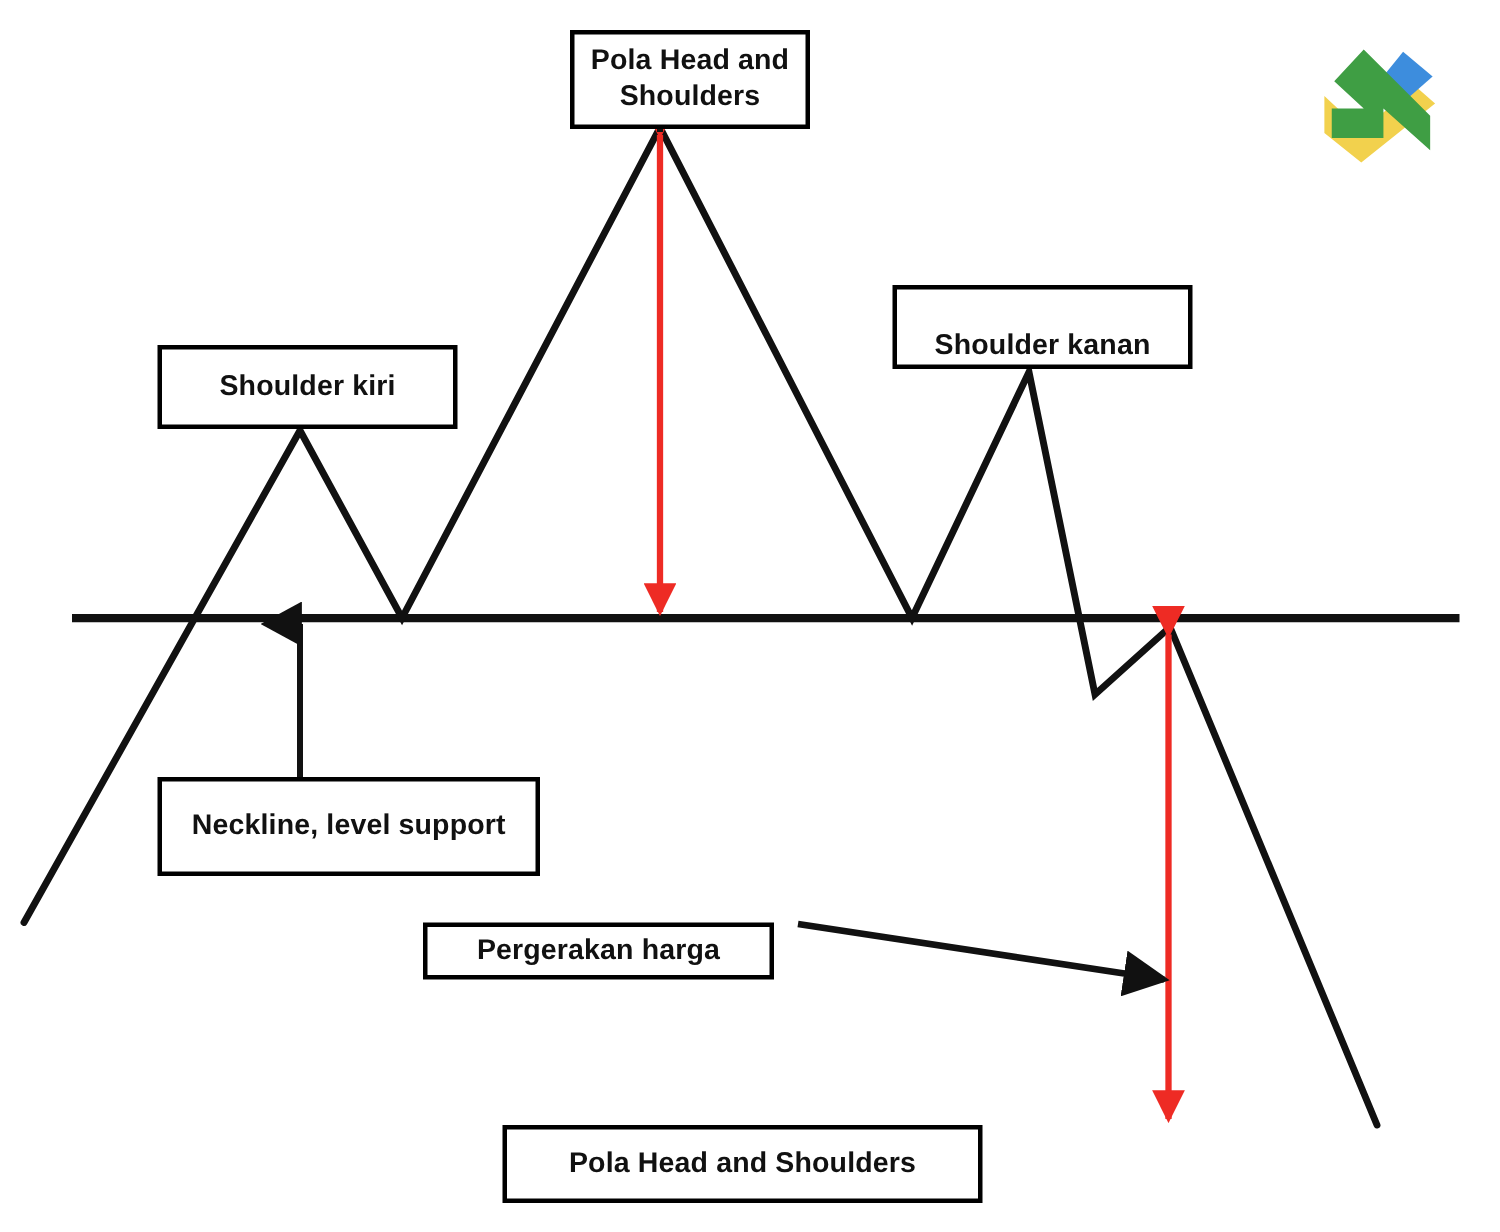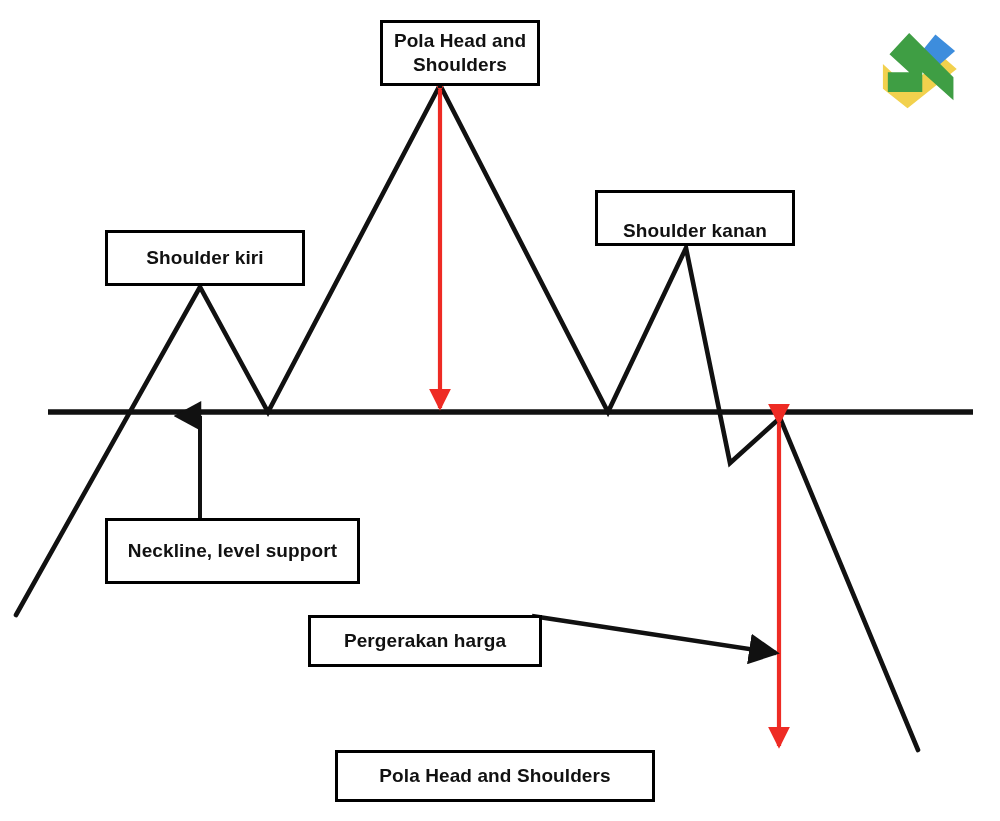--- a/index.html
+++ b/index.html
@@ -35,21 +35,21 @@
     font-size: 19px;
     font-weight: bold;
     line-height: 1.25;
     letter-spacing: 0.1px;
     z-index: 5;
   }
   #label-head-top      { left: 380px; top: 20px;  width: 160px; height: 66px; }
   #label-shoulder-left { left: 105px; top: 230px; width: 200px; height: 56px; }
   #label-shoulder-right{ left: 595px; top: 190px; width: 200px; height: 56px; align-items: flex-end; }
   #label-neckline      { left: 70px;  top: 518px; width: 255px; height: 66px; margin-left: 35px; }
-  #label-price-move    { left: 308px; top: 615px; width: 234px; height: 52px; }
+  #label-price-move    { left: 282px; top: 615px; width: 234px; height: 38px; }
   #label-head-bottom   { left: 335px; top: 750px; width: 320px; height: 52px; }
 
   #brand-logo {
     position: absolute;
     left: 878px;
     top: 28px;
     width: 82px;
     height: 82px;
     z-index: 6;
   }

